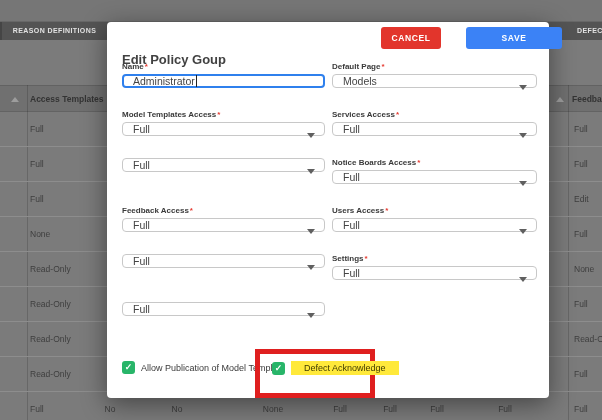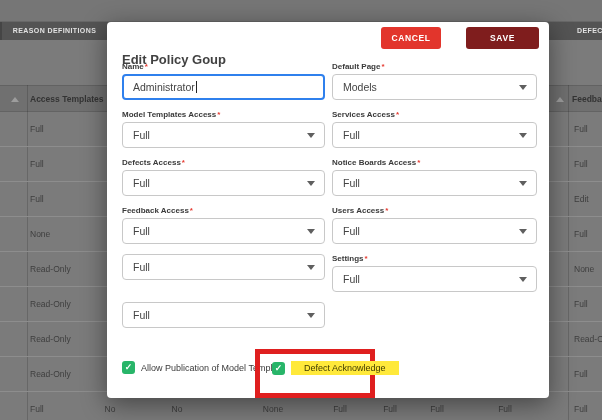--- a/index.html
+++ b/index.html
@@ -30,28 +30,28 @@
   .cm { transform:translateX(-50%); }
   .cm0{left:110px;} .cm1{left:177px;} .cm2{left:273px;} .cm3{left:340px;} .cm4{left:390px;} .cm5{left:437px;} .cm6{left:505px;}
 
   
   .modal { position:absolute; left:107px; top:22px; width:442px; height:376px; background:#fff;
            border-radius:4px; box-shadow:0 6px 26px rgba(0,0,0,.45); }
   .modal-title { position:absolute; left:15px; top:30px; font-size:13px; font-weight:bold; color:#424242; }
   .btn { position:absolute; top:5px; height:22px; border:none; border-radius:3px; color:#fff;
          font-family:"Liberation Sans", sans-serif; font-size:8.5px; font-weight:bold; letter-spacing:.6px; cursor:pointer; }
   .btn-cancel { left:274px; width:60px; background:#e2352c; }
-  .btn-save { left:359px; width:73px; background:#7f1d1d; }
+  .btn-save { left:359px; width:96px; background:#3b82f6; }
 
   .form-grid { position:absolute; left:15px; top:40px; width:415px; display:grid;
                grid-template-columns:203px 205px; column-gap:7px; row-gap:10px; }
   .field { height:38px; }
   .flabel { font-size:8px; font-weight:bold; color:#3a3a3a; height:10px; line-height:10px; margin-bottom:2px; white-space:nowrap; }
   .req { color:#e5392f; margin-left:1px; }
-  .box { position:relative; height:26px; border:1px solid #c8c8c8; border-radius:4px;
+  .box { position:relative; height:14px; border:1px solid #c8c8c8; border-radius:4px;
          display:flex; align-items:center; padding:0 22px 0 10px; font-size:10.5px; color:#444; background:#fff; cursor:pointer; }
   .box.focused { border:2px solid #2f80ed; padding-left:9px; cursor:text; }
   .chev { position:absolute; right:9px; top:10px; width:0; height:0;
           border-left:4px solid transparent; border-right:4px solid transparent; border-top:5px solid #5f5f5f; }
   .caret { display:inline-block; width:1px; height:12px; background:#222; margin-left:1px; }
 
   .check { position:absolute; top:339px; display:flex; align-items:center; gap:6px; cursor:pointer; }
   .check1 { left:15px; } .check2 { left:165px; z-index:6; }
   .cb { width:13px; height:13px; border-radius:3px; background:#28b569; color:#fff;
         font-size:9px; line-height:13px; text-align:center; font-weight:bold; flex:0 0 13px; }
@@ -159,21 +159,20 @@
 
       <div class="field">
         <div class="flabel"><span>Services Access</span><span class="req">*</span></div>
         <div class="box">
             <span>Full</span>
             <span class="chev"></span>
           </div>
       </div>
 
       <div class="field">
-        <div class="flabel"><span>Defects Access</span><span class="req">*</span></div>
         <div class="box">
             <span>Full</span>
             <span class="chev"></span>
           </div>
       </div>
 
       <div class="field">
         <div class="flabel"><span>Notice Boards Access</span><span class="req">*</span></div>
         <div class="box">
             <span>Full</span>

